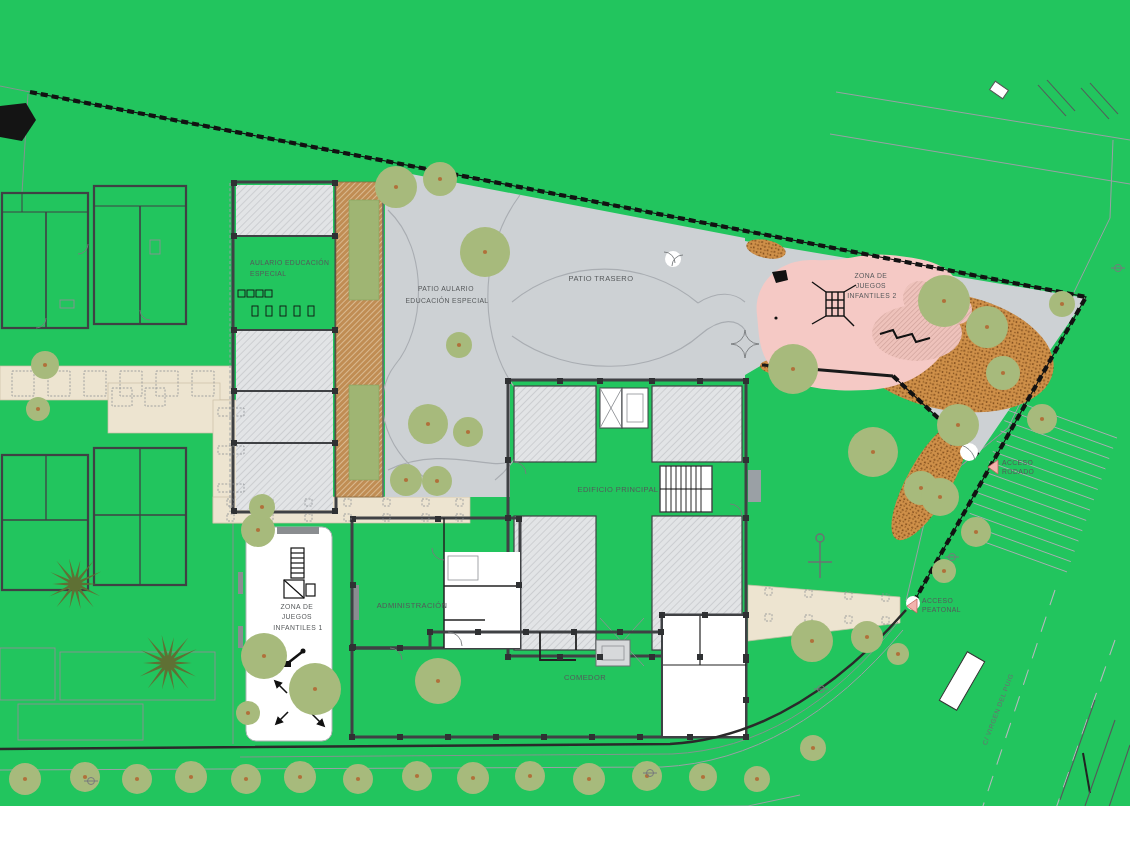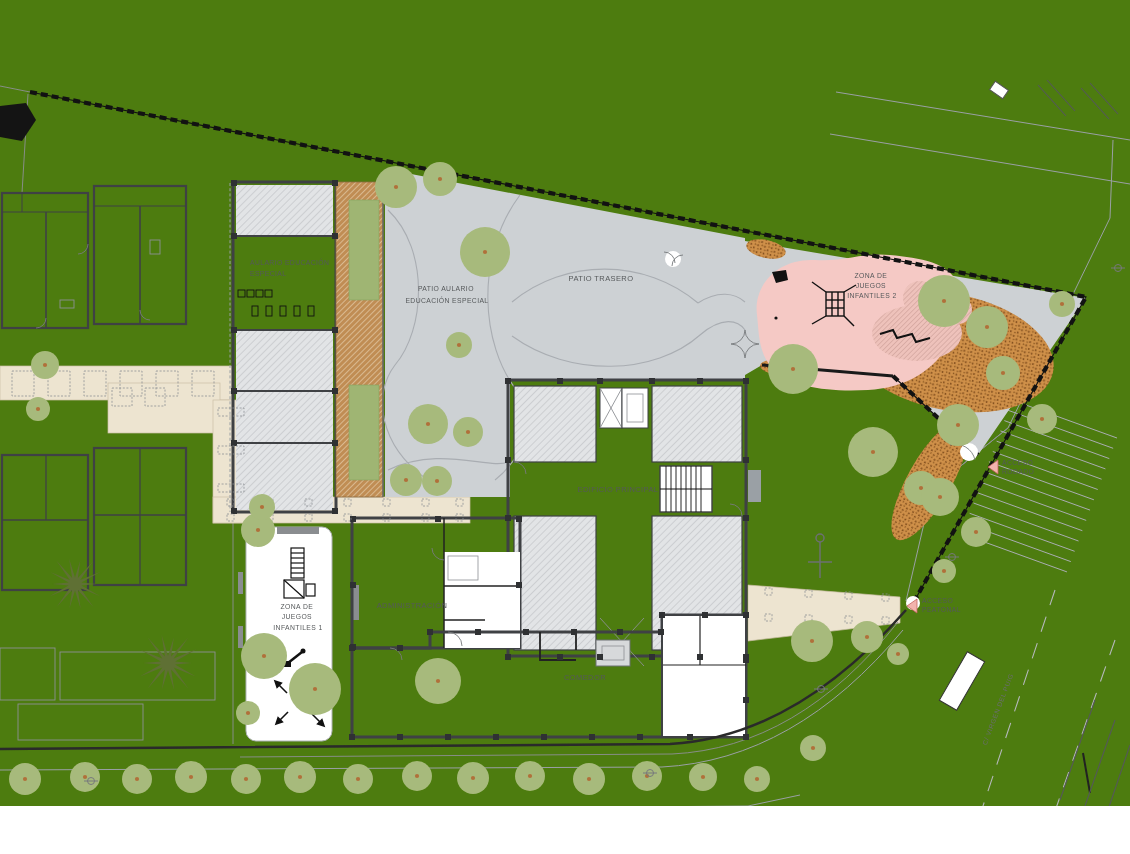--- a/index.html
+++ b/index.html
@@ -1,17 +1,17 @@
 <!DOCTYPE html>
 <html><head>
 <meta charset="utf-8">
 <title>site-plan</title>
 <style>
   html,body{margin:0;padding:0;background:#ffffff;}
-  .stage{width:1130px;height:806px;position:relative;background:#4d7c0f;overflow:hidden;
+  .stage{width:1130px;height:806px;position:relative;background:#22c55e;overflow:hidden;
          font-family:"Liberation Sans", sans-serif;}
   svg{display:block;}
   text{font-family:"Liberation Sans", sans-serif;fill:#55585a;letter-spacing:.4px;}
   .lbl{font-size:7.5px;}
   .lbl-sm{font-size:6.8px;}
   .lbl-street{font-size:6.5px;fill:#6a6d70;letter-spacing:.6px;}
   .wall{stroke:#3f4144;fill:none;}
   .thin{stroke:#8d9094;stroke-width:.9;fill:none;}
   .street{stroke:#9aa0a5;stroke-width:1;fill:none;}
   .fence{stroke:#121212;stroke-width:4.2;fill:none;stroke-dasharray:7,4;}

